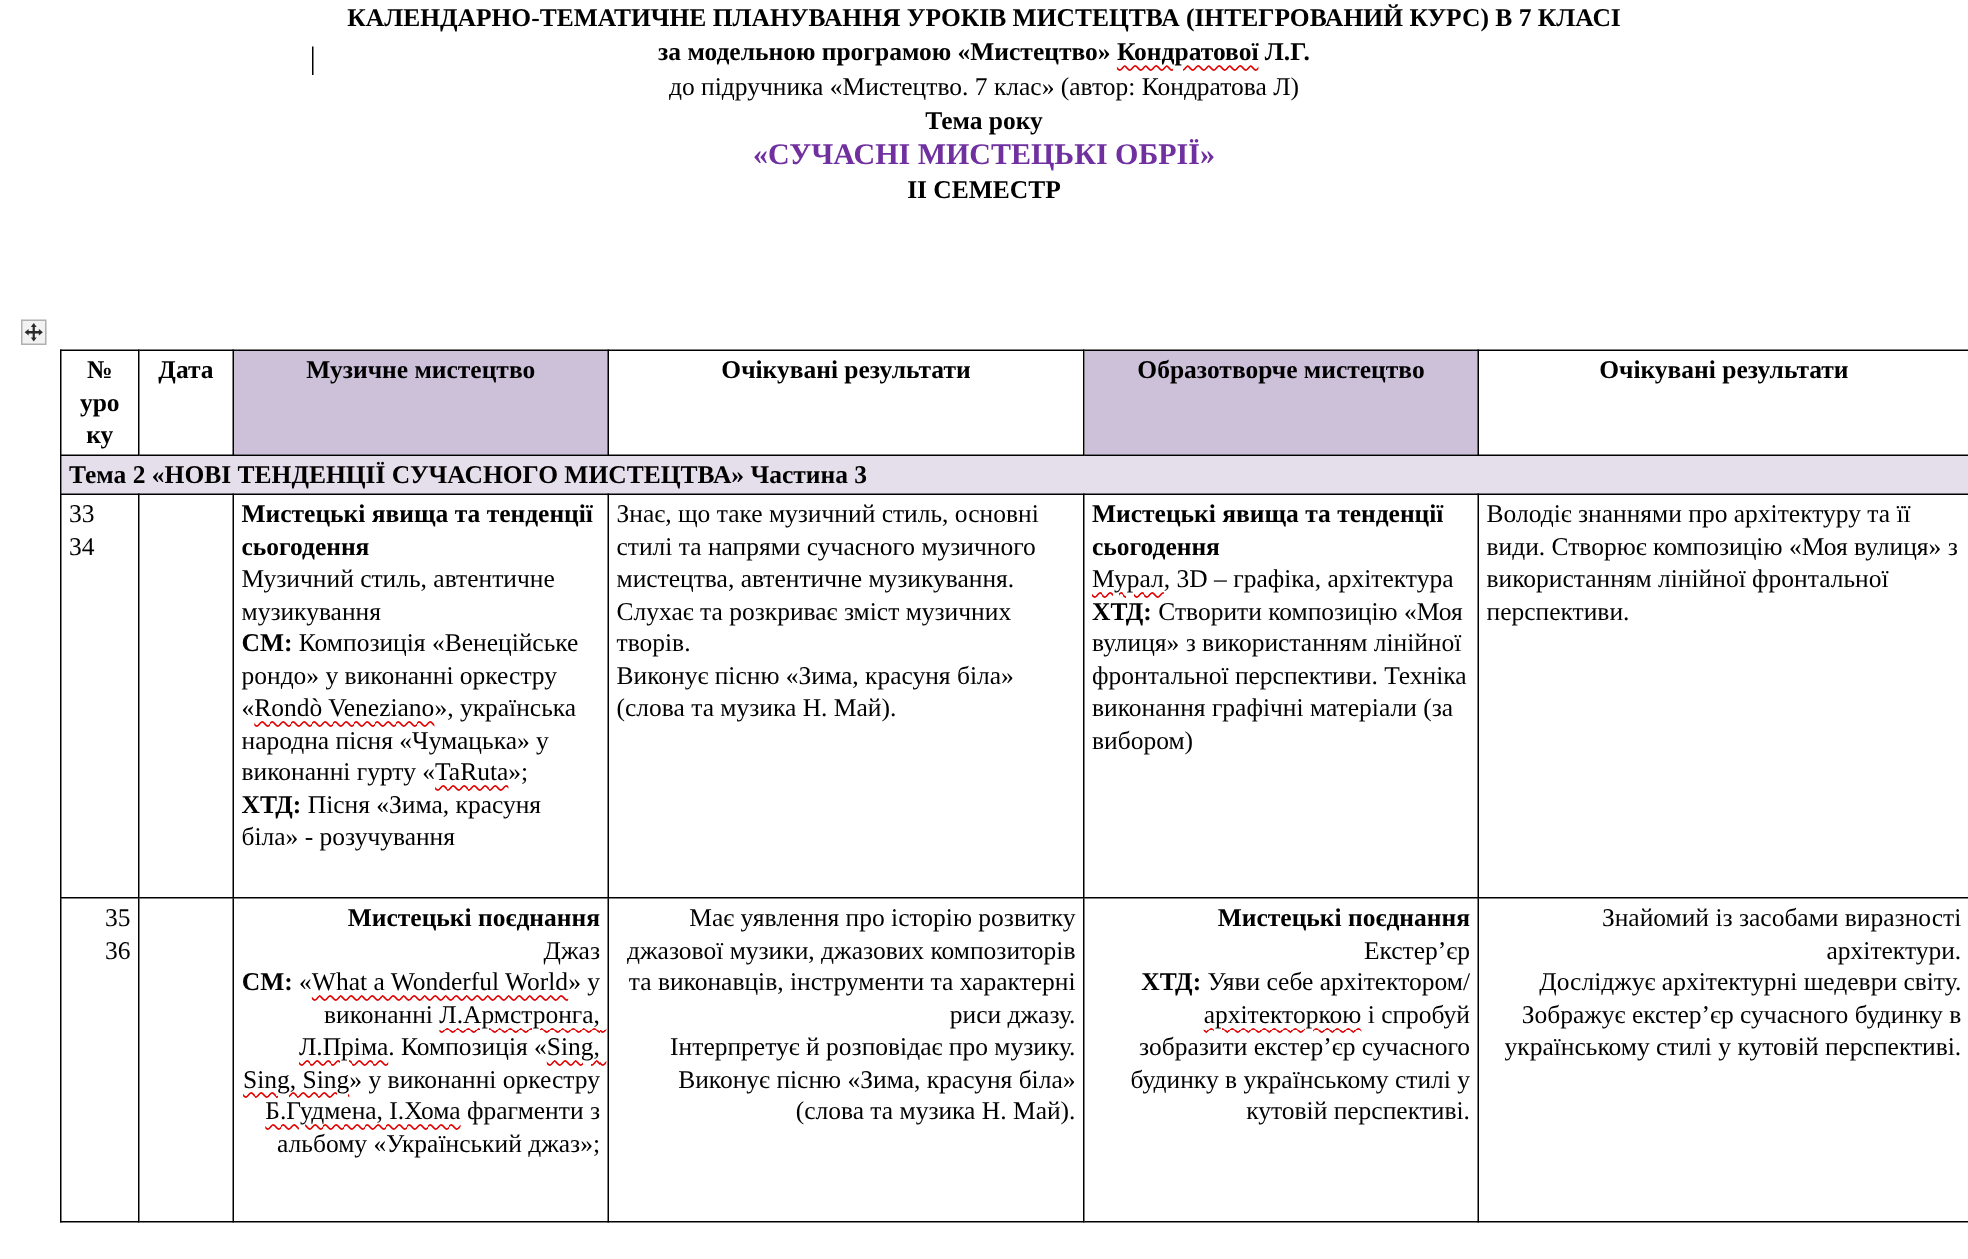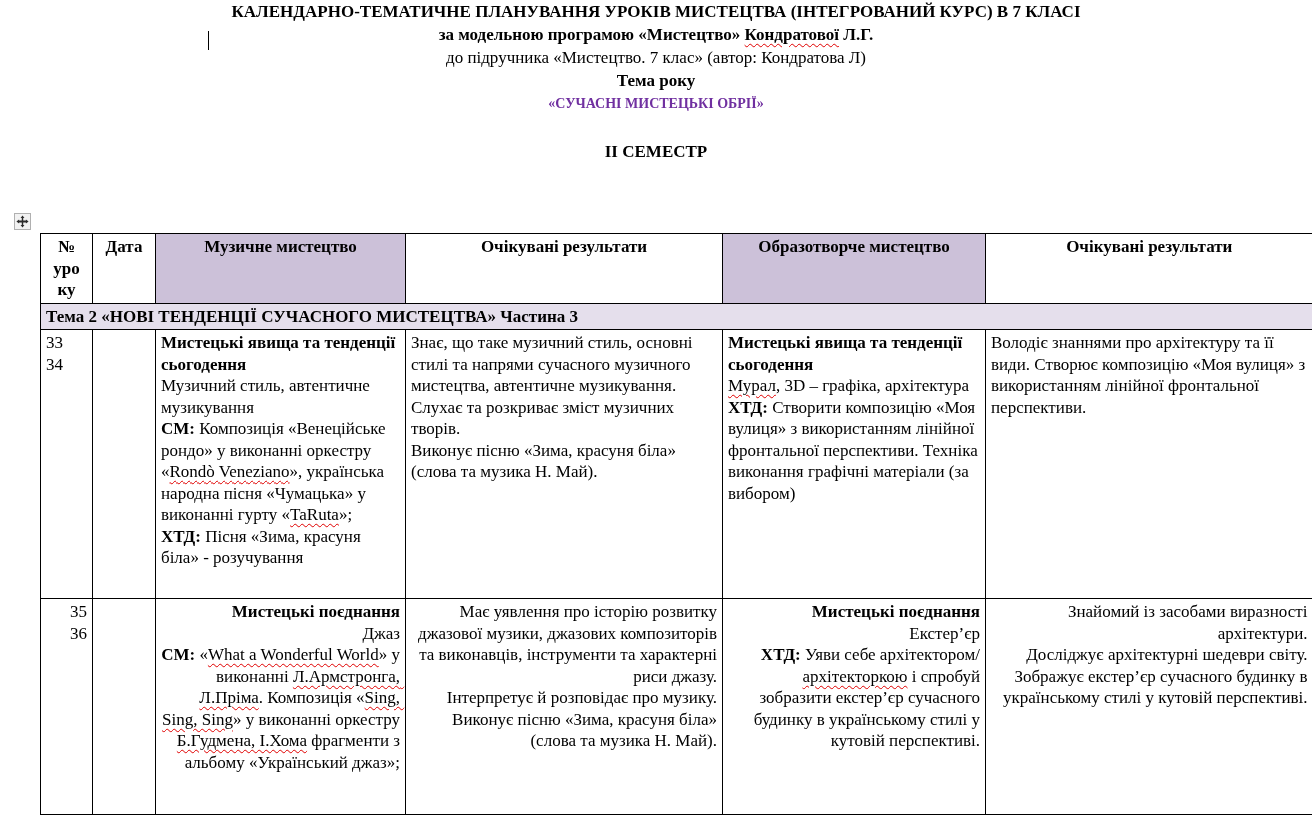--- a/index.html
+++ b/index.html
@@ -12,22 +12,22 @@
     color:#000;
   }
   
   .doc-header{
     text-align:center;
     font-size:17px;
     line-height:23px;
   }
   .hline{white-space:pre-wrap;}
   .hline.bold{font-weight:bold;}
-  .hline.purple{color:var(--accent,#7030A0);font-size:14px;}
-  .hline.gap{margin-top:25px;}
+  .hline.purple{color:var(--accent,#7030A0);font-size:20px;}
+  .hline.gap{}
   .b{font-weight:bold;}
   .sq{
     text-decoration-line:underline;
     text-decoration-style:wavy;
     text-decoration-color:var(--squiggle,#e00000);
     text-decoration-thickness:1px;
     text-underline-offset:3px;
   }
   
   .caret{

